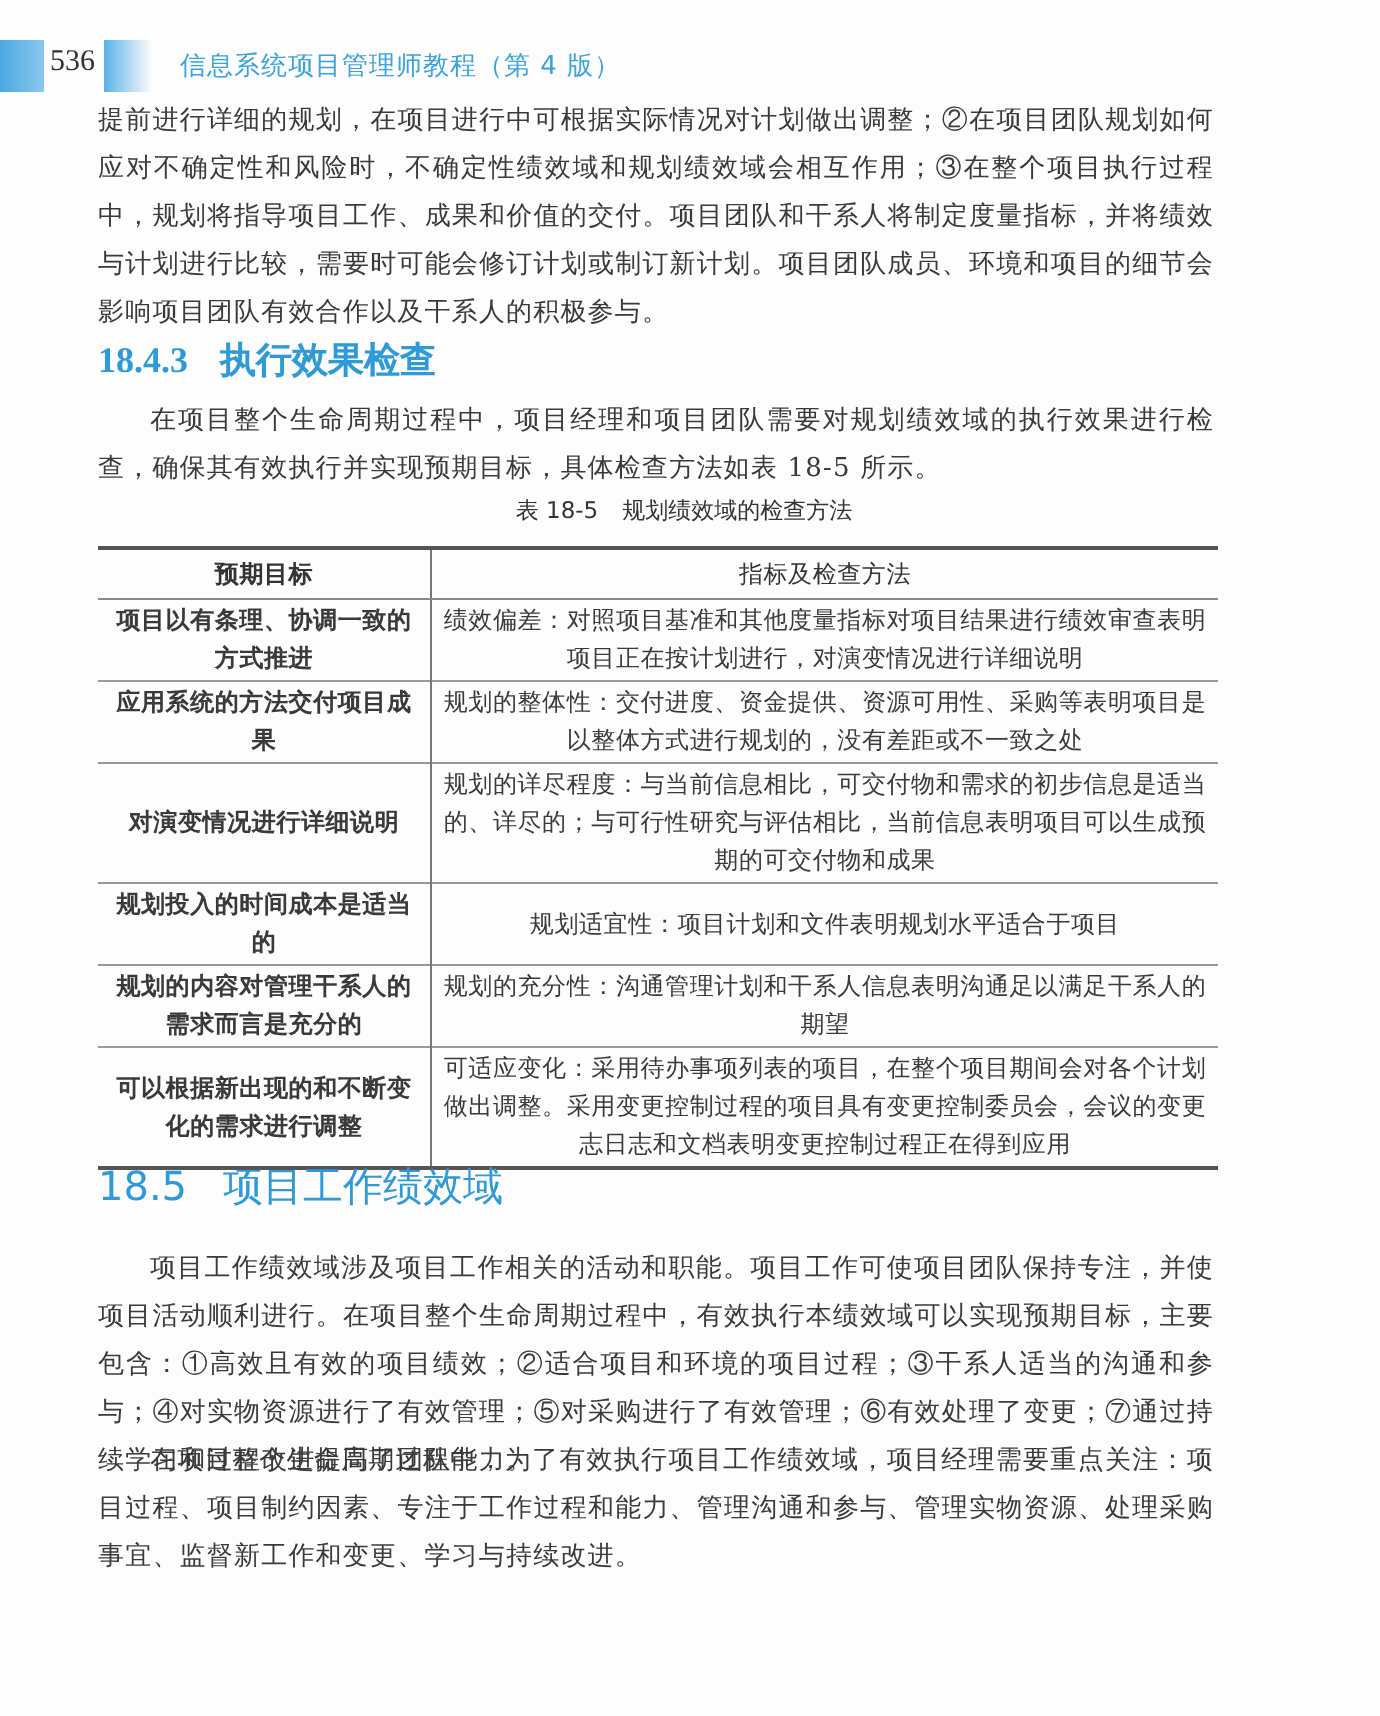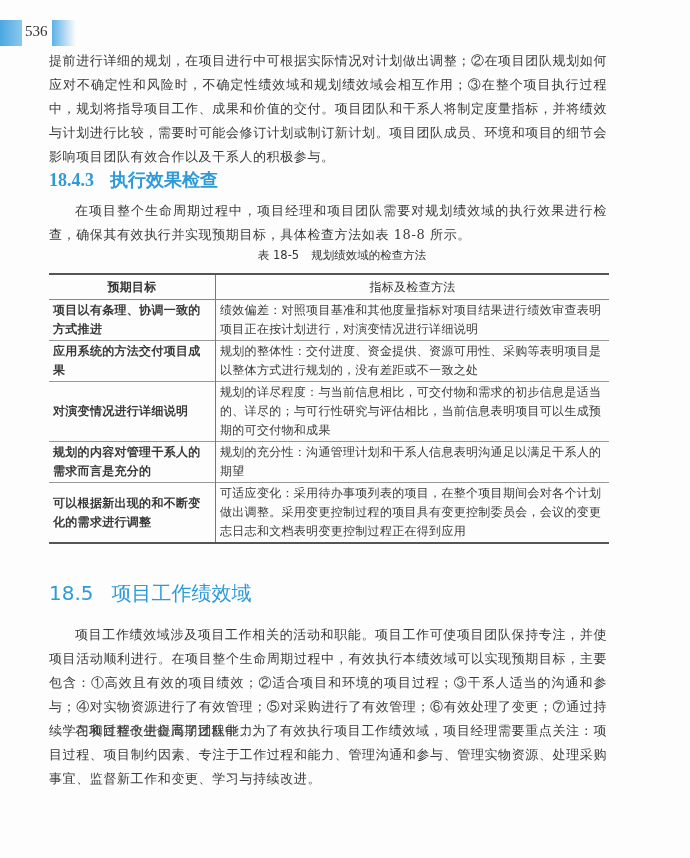--- a/index.html
+++ b/index.html
@@ -53,46 +53,48 @@
       border-collapse: collapse;
       font-size: 12px; color: #3a3a3a; letter-spacing: 0.3px;
     }
     table.t th {
       font-family: "DejaVu Sans", sans-serif; font-weight: normal; font-size: 12px;
       height: 22px; border-bottom: 1px solid #888; color: #333;
     }
     table.t td {
       vertical-align: middle; padding: 1px 4px; line-height: 19px;
       border-top: 1px solid #999;
+      text-align: center;
     }
     table.t .c1 { width: 158px; border-right: 1px solid #777; font-weight: bold; }
     table.t thead tr { border-top: 2px solid #555; }
     table.t tbody tr:last-child td { border-bottom: 2px solid #555; }
     .h2 {
       position: absolute; left: 49px; top: 580px;
       font-family: "DejaVu Sans", sans-serif; font-size: 20px; color: #2e9ad8;
     }
     .h2 .num { margin-right: 18px; }
   </style>
 </head>
 <body>
 
 <div class="header">
   <div class="hdr-bar-left"></div>
   <span class="hdr-page">536</span>
   <div class="hdr-bar-right"></div>
+  <span class="hdr-title">信息系统项目管理师教程（第 4 版）</span>
 </div>
 
 <p class="para" style="top:49px;">提前进行详细的规划，在项目进行中可根据实际情况对计划做出调整；②在项目团队规划如何应对不确定性和风险时，不确定性绩效域和规划绩效域会相互作用；③在整个项目执行过程中，规划将指导项目工作、成果和价值的交付。项目团队和干系人将制定度量指标，并将绩效与计划进行比较，需要时可能会修订计划或制订新计划。项目团队成员、环境和项目的细节会影响项目团队有效合作以及干系人的积极参与。</p>
 
 <div class="h3">
   <span class="num">18.4.3</span><span>执行效果检查</span>
 </div>
 
-<p class="para indent" style="top:199px;">在项目整个生命周期过程中，项目经理和项目团队需要对规划绩效域的执行效果进行检查，确保其有效执行并实现预期目标，具体检查方法如表 18-8 所示。</p>
+<p class="para indent" style="top:199px;">在项目整个生命周期过程中，项目经理和项目团队需要对规划绩效域的执行效果进行检查，确保其有效执行并实现预期目标，具体检查方法如表 18-5 所示。</p>
 
 <div class="caption">
   <span>表 18-5</span><span class="sp"></span><span>规划绩效域的检查方法</span>
 </div>
 
 <table class="t">
   <thead>
     <tr>
       <th class="c1">预期目标</th>
       <th>指标及检查方法</th>
@@ -105,20 +107,24 @@
     </tr>
     <tr>
       <td class="c1">应用系统的方法交付项目成果</td>
       <td>规划的整体性：交付进度、资金提供、资源可用性、采购等表明项目是以整体方式进行规划的，没有差距或不一致之处</td>
     </tr>
     <tr>
       <td class="c1">对演变情况进行详细说明</td>
       <td>规划的详尽程度：与当前信息相比，可交付物和需求的初步信息是适当的、详尽的；与可行性研究与评估相比，当前信息表明项目可以生成预期的可交付物和成果</td>
     </tr>
     <tr>
+      <td class="c1">规划投入的时间成本是适当的</td>
+      <td>规划适宜性：项目计划和文件表明规划水平适合于项目</td>
+    </tr>
+    <tr>
       <td class="c1">规划的内容对管理干系人的需求而言是充分的</td>
       <td>规划的充分性：沟通管理计划和干系人信息表明沟通足以满足干系人的期望</td>
     </tr>
     <tr>
       <td class="c1">可以根据新出现的和不断变化的需求进行调整</td>
       <td>可适应变化：采用待办事项列表的项目，在整个项目期间会对各个计划做出调整。采用变更控制过程的项目具有变更控制委员会，会议的变更志日志和文档表明变更控制过程正在得到应用</td>
     </tr>
   </tbody>
 </table>
 

